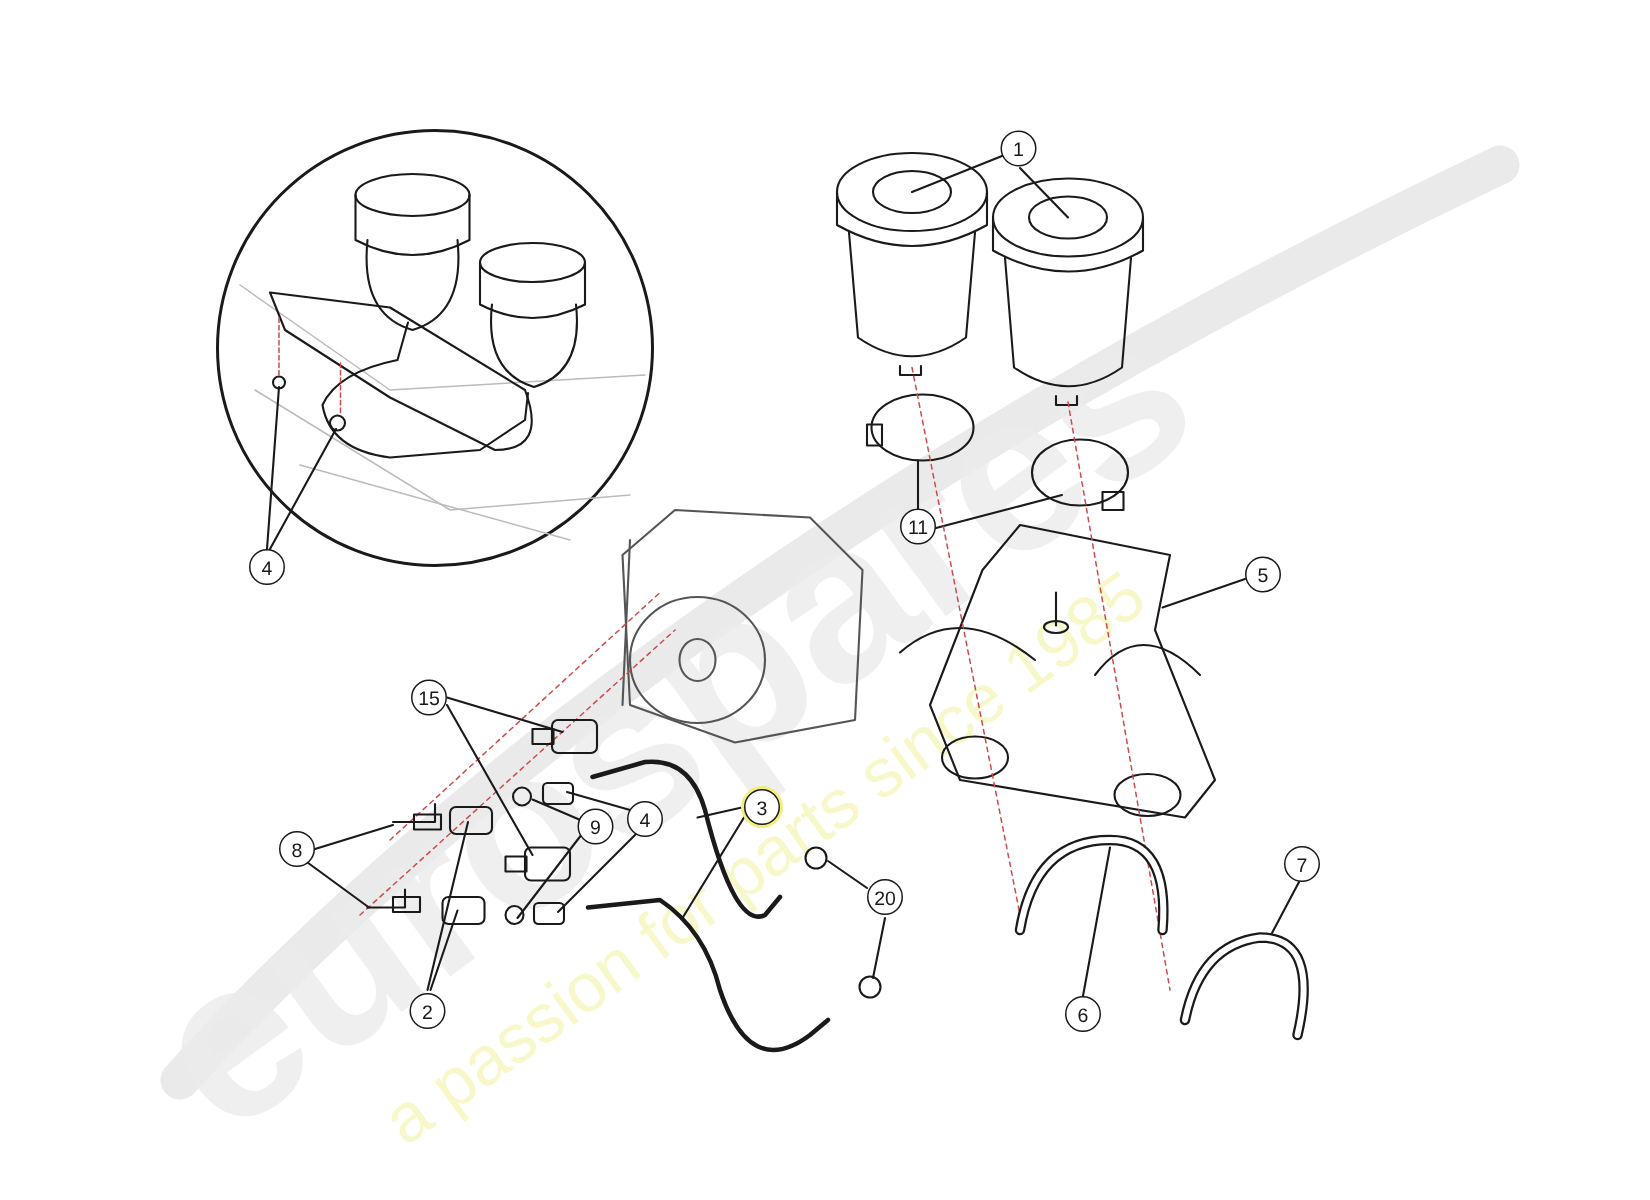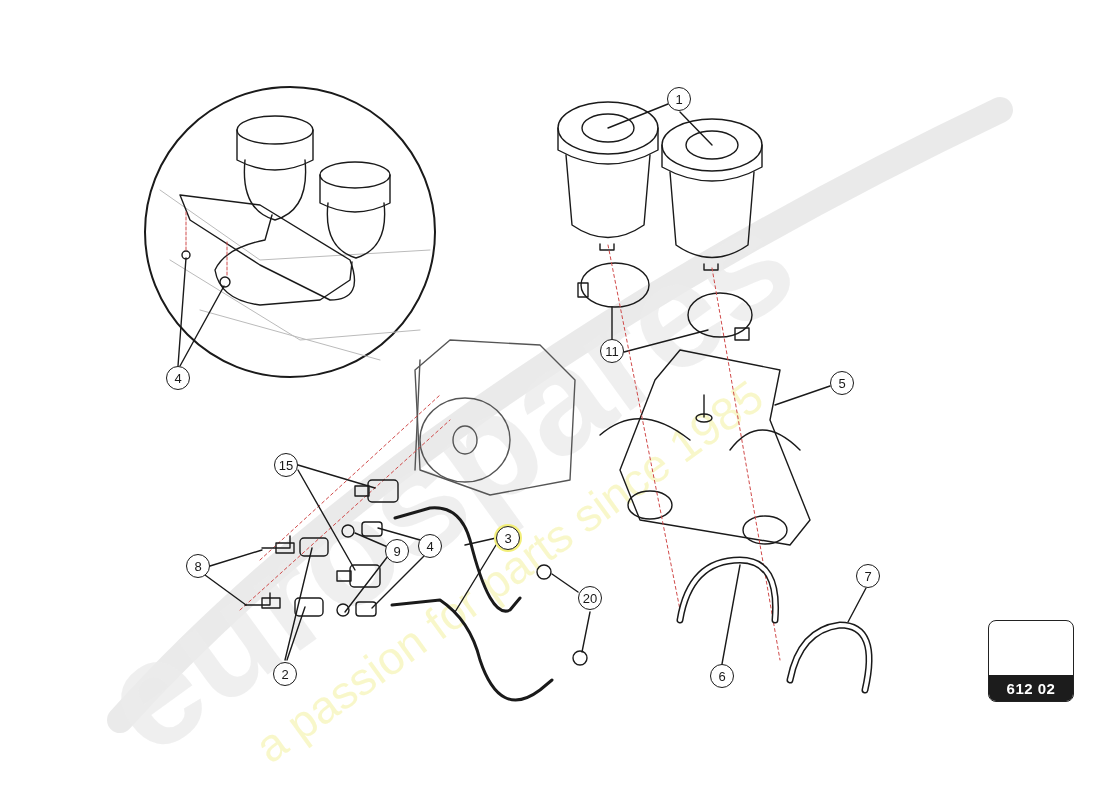--- a/index.html
+++ b/index.html
@@ -148,16 +148,13 @@
   <div class="callout" style="left:830px;top:371px">5</div>
   <div class="callout" style="left:710px;top:664px">6</div>
   <div class="callout" style="left:856px;top:564px">7</div>
   <div class="callout" style="left:186px;top:554px">8</div>
   <div class="callout" style="left:385px;top:539px">9</div>
   <div class="callout" style="left:274px;top:453px">15</div>
   <div class="callout" style="left:600px;top:339px">11</div>
   <div class="callout" style="left:166px;top:366px">4</div>
   <div class="callout" style="left:578px;top:586px">20</div>
 
-  <div class="ref-box">
-    <div class="band">612 02</div>
-  </div>
 </div>
 
 </body></html>

